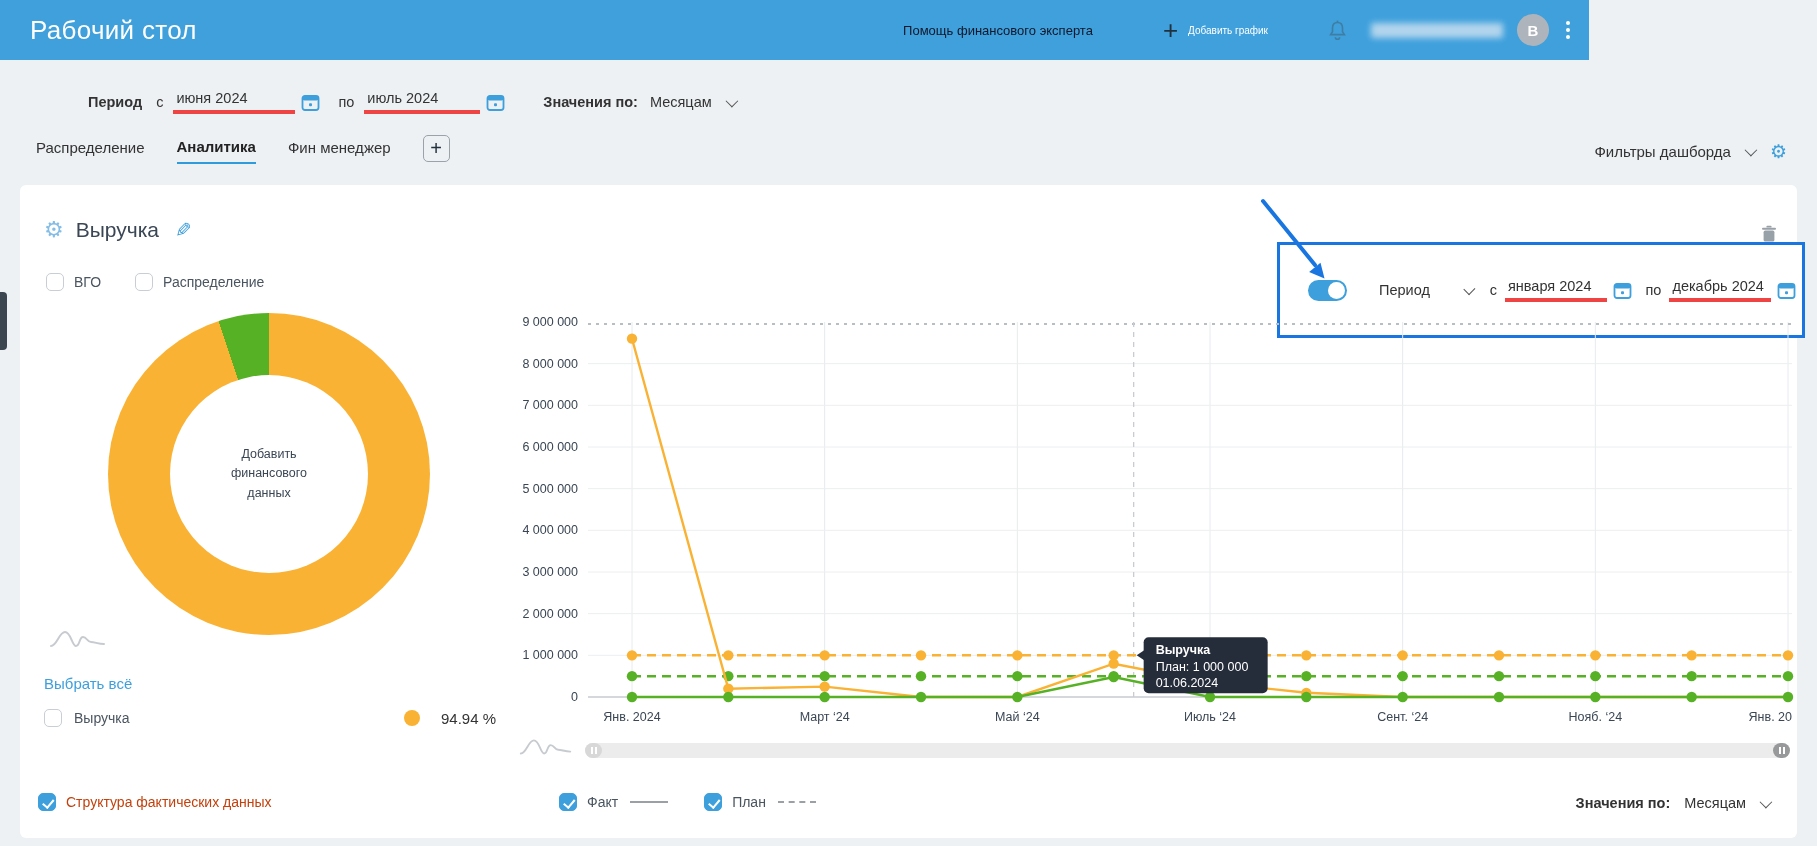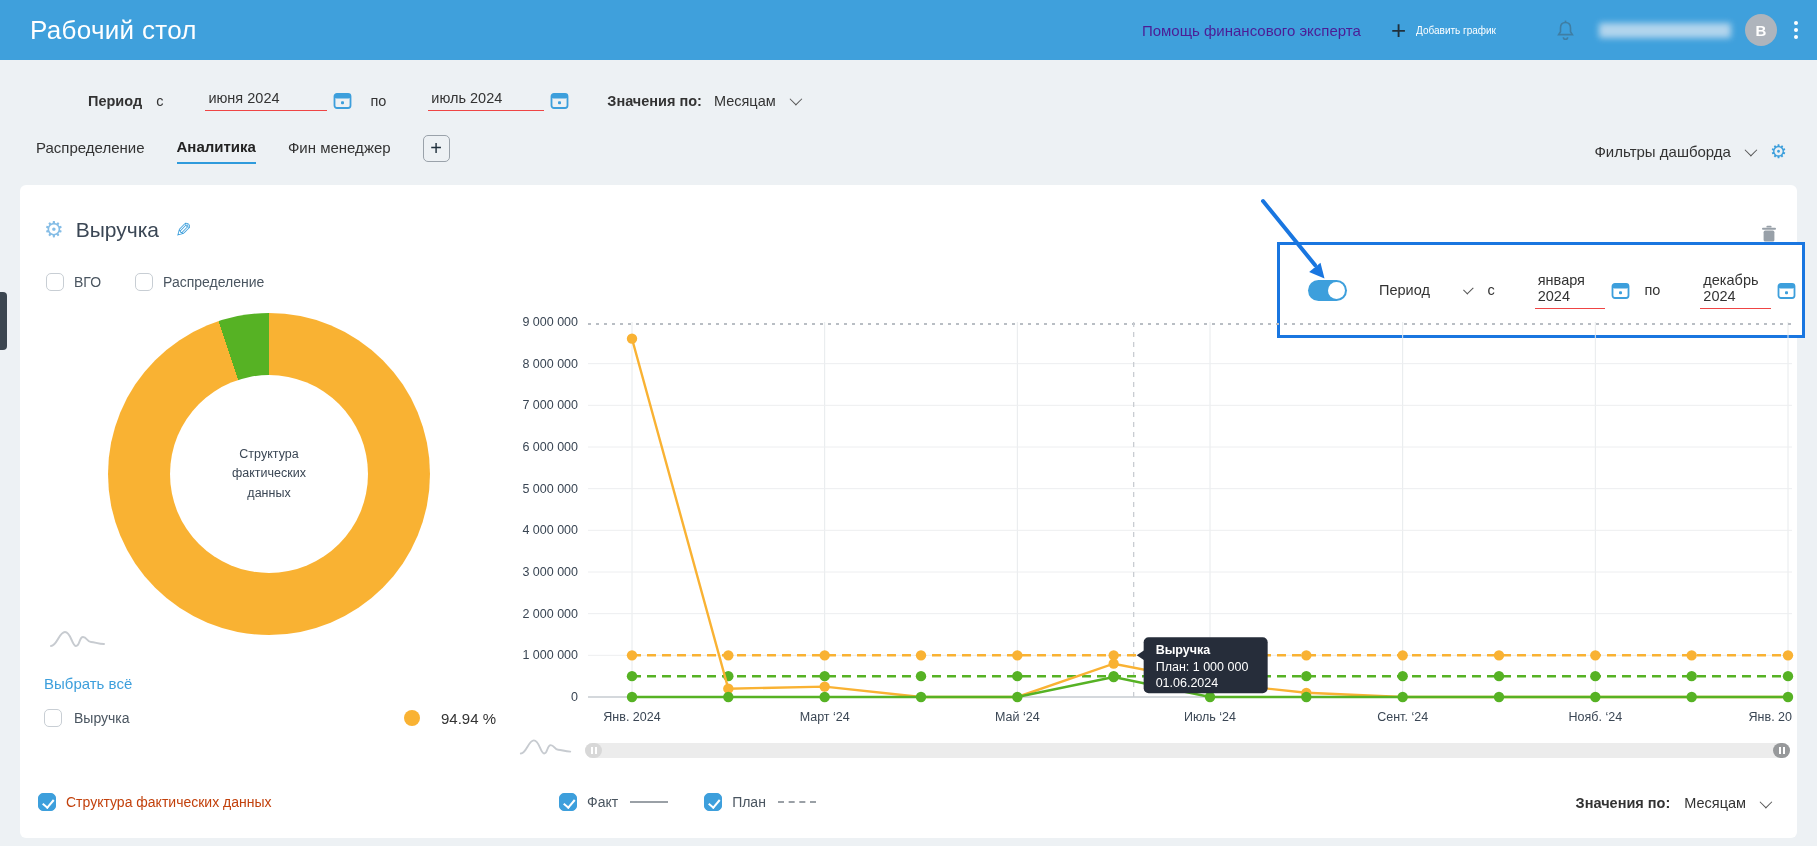--- a/index.html
+++ b/index.html
@@ -1,36 +1,36 @@
 <!DOCTYPE html>
 <html><head>
 <meta charset="utf-8">
 <style>
   * { margin:0; padding:0; box-sizing:border-box; }
   html,body { width:1817px; height:846px; }
   body { font-family:"Liberation Sans", sans-serif; background:#EDF1F4; position:relative; overflow:hidden; color:#3A4654; }
 
   
-  .header { position:absolute; left:0; top:0; width:1817px; height:60px; background:#3FA0DC; display:flex; align-items:center;text-align:right; }
+  .header { position:absolute; left:0; top:0; width:1589px; height:60px; background:#3FA0DC; display:flex; align-items:center;text-align:right; }
   .header-title { color:#fff; font-size:26px; margin-left:30px; letter-spacing:.3px; }
   .header-right { margin-left:auto; display:flex; align-items:center; padding-right:16px; }
-  .help-link { color:#4c1d95; font-size:15px; margin-right:30px; cursor:pointer; }
+  .help-link { color:#0f172a; font-size:13px; margin-right:70px; cursor:pointer; }
   .add-chart { display:flex; align-items:center; margin-right:58px; cursor:pointer; }
   .add-chart .plus { color:#20303C; font-size:26px; font-weight:400; margin-right:10px; line-height:20px; }
   .add-chart .lbl { color:#fff; font-size:10px; font-weight:normal; }
   .bell { margin-right:22px; }
   .blur-user { width:132px; height:15px; background:#cfe2f1; opacity:.8; border-radius:2px; filter:blur(3px); margin-right:14px; }
   .avatar { width:32px; height:32px; border-radius:50%; background:#AEB4BC; color:#fff; font-size:15px; font-weight:bold; display:flex; align-items:center; justify-content:center; margin-right:14px; }
   .kebab { display:flex; flex-direction:column; gap:3px; padding:3px; cursor:pointer; }
   .kebab i { width:4px; height:4px; border-radius:50%; background:#fff; }
 
   
   .filter-bar { position:absolute; left:88px; top:90px; display:flex; align-items:center; font-size:14.5px; color:#333; }
   .b { font-weight:bold; }
-  .uinput { display:inline-block; border-bottom:1px solid #ef4444; padding:0 3px 4px 3px; color:#333;margin-left:32px; }
+  .uinput { display:inline-block; border-bottom:4px solid #ef4444; padding:0 3px 4px 3px; color:#333; }
   .w120 { width:122px; } .w110 { width:116px; }
   .cal { width:19px; height:19px; margin:0 6px 0 6px; flex:none; }
   .chev { width:9px; height:9px; border-right:1.8px solid #555; border-bottom:1.8px solid #555; transform:rotate(45deg) translateY(-2px); display:inline-block; margin-left:14px; }
 
   
   .tabs-row { position:absolute; left:36px; top:138px; right:30px; display:flex; align-items:center; font-size:15px; color:#333; }
   .tab { margin-right:32px; padding-bottom:7px; cursor:pointer; }
   .tab.active { font-weight:bold; border-bottom:2.5px solid #2F9BDC; color:#222; }
   .tab-add { width:27px; height:27px; border:1.5px solid #9AA2AA; border-radius:5px; display:flex; align-items:center; justify-content:center; font-size:20px; color:#20303C; cursor:pointer; margin-top:-6px; }
   .dash-filters { margin-left:auto; display:flex; align-items:center; cursor:pointer; }
@@ -198,22 +198,22 @@
       </svg>
   </div>
 
   <svg class="arrow-svg" width="90" height="100" viewBox="0 0 90 100">
     <line x1="8" y1="8" x2="60" y2="72" stroke="#1976E0" stroke-width="4" stroke-linecap="round"></line>
     <polygon points="69.5,85.4 54.1,79.1 65.5,69.7" fill="#1976E0"></polygon>
   </svg>
 
   <div class="donut" style="background: conic-gradient(from -18.22deg, rgb(86, 178, 36) 0deg, rgb(86, 178, 36) 18.22deg, rgb(249, 178, 51) 18.22deg, rgb(249, 178, 51) 360deg);">
     <div class="donut-hole">
-      <span>Структура</span>
-      <span>фактических</span>
+      <span>Добавить</span>
+      <span>финансового</span>
       <span>данных</span>
     </div>
   </div>
 
   <svg class="wave-1" width="60" height="26" viewBox="0 0 60 26">
     <path class="wave" d="M3 21 C9 21 11 7 17 7 S24 21 28 21 31 12 35 12 39 17 43 17 50 19 56 19"></path>
   </svg>
 
   <div class="select-all">Выбрать всё</div>
 

